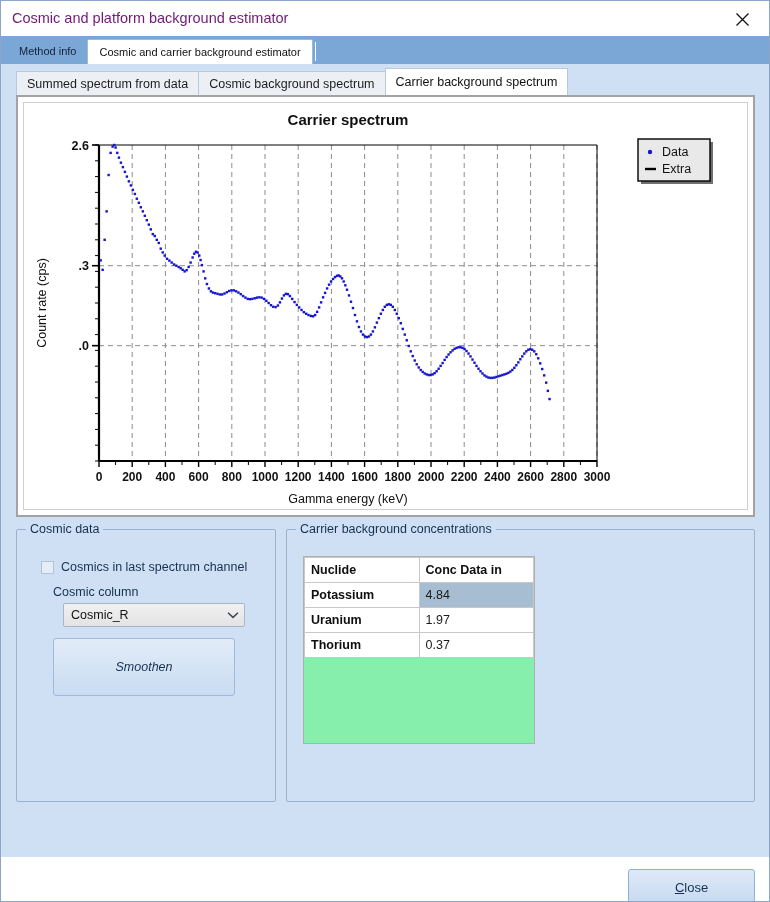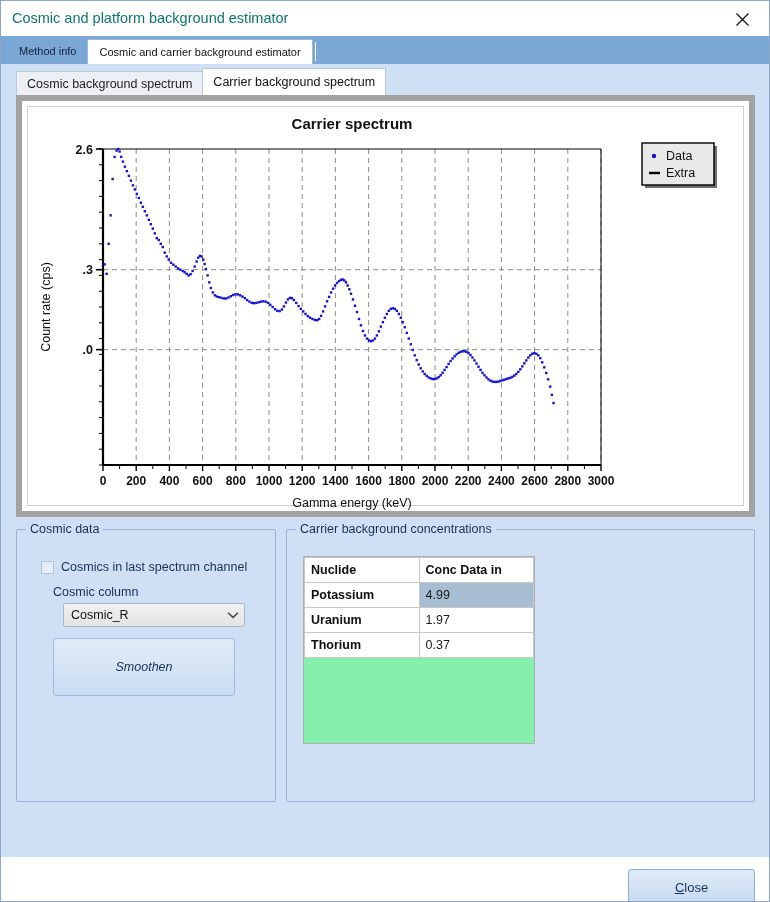--- a/index.html
+++ b/index.html
@@ -29,21 +29,21 @@
     position: relative;
     height: 34px;
     background: #ffffff;
     border-bottom: 1px solid #ffffff;
     display: flex;
     align-items: center;
   }
   .title-text {
     padding-left: 11px;
     font-size: 14.5px;
-    color: #0f766e;
+    color: #701a75;
     font-family: "Liberation Sans", sans-serif;
     letter-spacing: 0px;
   }
   .close-x {
     position: absolute;
     right: 12px;
     top: 6px;
     width: 30px;
     height: 24px;
     display: flex;
@@ -129,21 +129,21 @@
     border-color: #b9c9dd;
     position: relative;
     z-index: 3;
     color: #111111;
   }
 
   
   .chart-card {
     margin: 0 14px 0 15px;
     background: #ffffff;
-    border: 6px solid #a3a3a3;
+    border: 2px solid #a3a3a3;
     height: 422px;
     box-sizing: border-box;
     position: relative;
   }
   .chart-inner {
     position: absolute;
     left: 5px; top: 5px; right: 5px; bottom: 5px;
     border: 1px solid #cfcfcf;
     background: #ffffff;
   }
@@ -320,20 +320,21 @@
 
   <div class="outer-tabs">
     <div class="otab inactive">Method info</div>
     <div class="otab active">Cosmic and carrier background estimator</div>
     <div class="otab-sep"></div>
   </div>
 
   <div class="page">
 
     <div class="inner-tabs">
+      <div class="itab">Summed spectrum from data</div>
       <div class="itab">Cosmic background spectrum</div>
       <div class="itab active">Carrier background spectrum</div>
     </div>
 
     <div class="chart-card">
       <div class="chart-inner">
         <svg class="chart-svg" id="spectrum-chart" width="728" height="410" viewBox="0 0 728 410">
             <text x="324" y="22" text-anchor="middle" font-family="&quot;Liberation Sans&quot;, sans-serif" font-size="15" font-weight="bold" fill="#111">Carrier spectrum</text>
             <line x1="75" y1="162.712" x2="573" y2="162.712" stroke="#8c8c8c" stroke-width="1" stroke-dasharray="5,4"></line>
             <line x1="75" y1="242.66" x2="573" y2="242.66" stroke="#8c8c8c" stroke-width="1" stroke-dasharray="5,4"></line>
@@ -698,21 +699,21 @@
           <table class="grid">
             <thead>
               <tr>
                 <th>Nuclide</th>
                 <th>Conc Data in</th>
               </tr>
             </thead>
             <tbody>
               <tr>
                 <td class="rowhdr">Potassium</td>
-                <td class="val selected">4.99</td>
+                <td class="val selected">4.84</td>
               </tr>
               <tr>
                 <td class="rowhdr">Uranium</td>
                 <td class="val">1.97</td>
               </tr>
               <tr>
                 <td class="rowhdr">Thorium</td>
                 <td class="val">0.37</td>
               </tr>
             </tbody>

